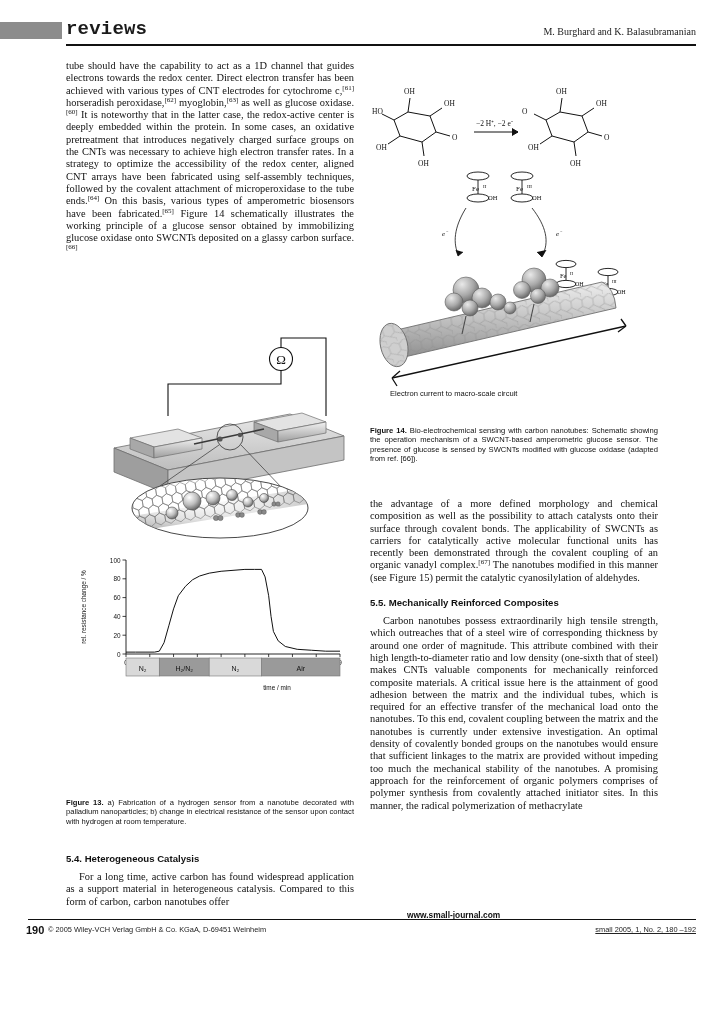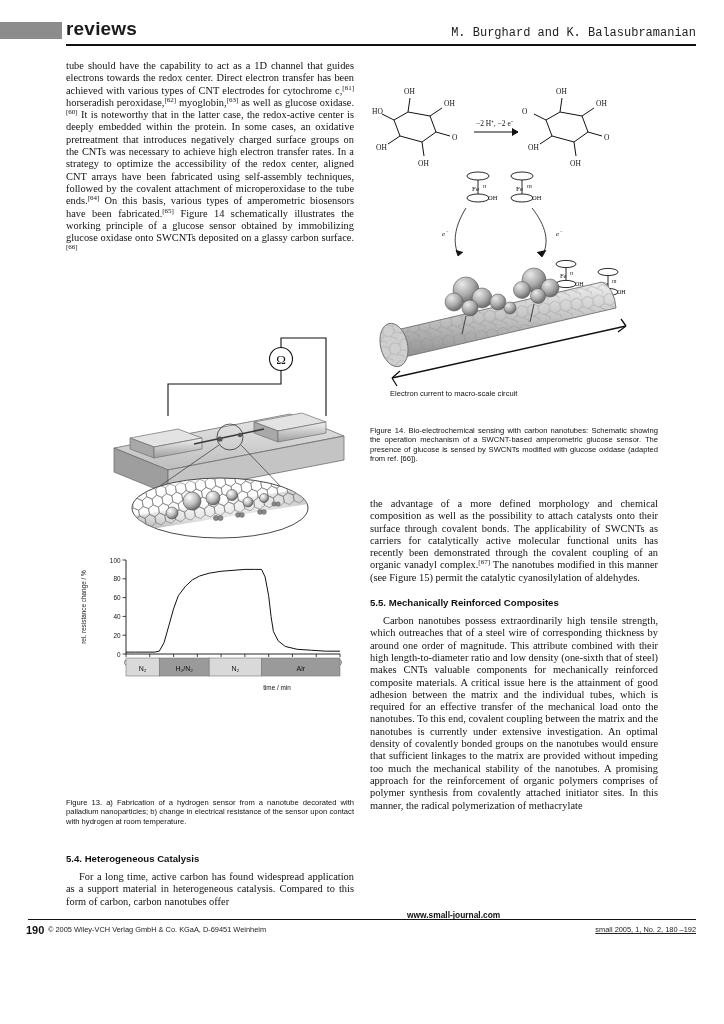--- a/index.html
+++ b/index.html
@@ -13,28 +13,28 @@
   }
   .page { position:absolute; inset:0; }
 
   
   .hdr-bar {
     position:absolute; left:0; top:22px; width:62px; height:17px;
     background:#8c8c8c;
   }
   .hdr-title {
     position:absolute; left:66px; top:18px;
-    font-family:Liberation Sans, sans-serif;
+    font-family:Liberation Mono, monospace;
     font-weight:bold; font-size:19px; letter-spacing:.2px;
     color:#1a1a1a;
   }
   .hdr-authors {
     position:absolute; right:28px; top:26px;
-    font-family:Liberation Mono, monospace;
-    font-size:12px; color:#222;
+    font-family:Liberation Serif, serif;
+    font-size:10px; color:#222;
   }
   .hdr-rule {
     position:absolute; left:66px; right:28px; top:44px; height:1.6px;
     background:#111;
   }
 
   
   .col-left {
     position:absolute; left:66px; top:60px; width:288px;
   }
@@ -54,21 +54,21 @@
     font-weight:bold; font-size:9.6px;
     margin:13px 0 7px 0;
   }
 
   .fig-cap {
     font-family:"Liberation Sans", sans-serif;
     font-size:7.6px; line-height:9.6px;
     text-align:justify;
     color:#111;
   }
-  .fig-cap b { font-weight:normal; }
+  .fig-cap b { font-weight:bold; }
 
   
   .foot-pageno {
     position:absolute; left:26px; bottom:88px;
     font-family:"Liberation Sans", sans-serif;
     font-weight:bold; font-size:11px; color:#111;
   }
   .foot-copy {
     position:absolute; left:48px; bottom:90px;
     font-family:"Liberation Sans", sans-serif;

